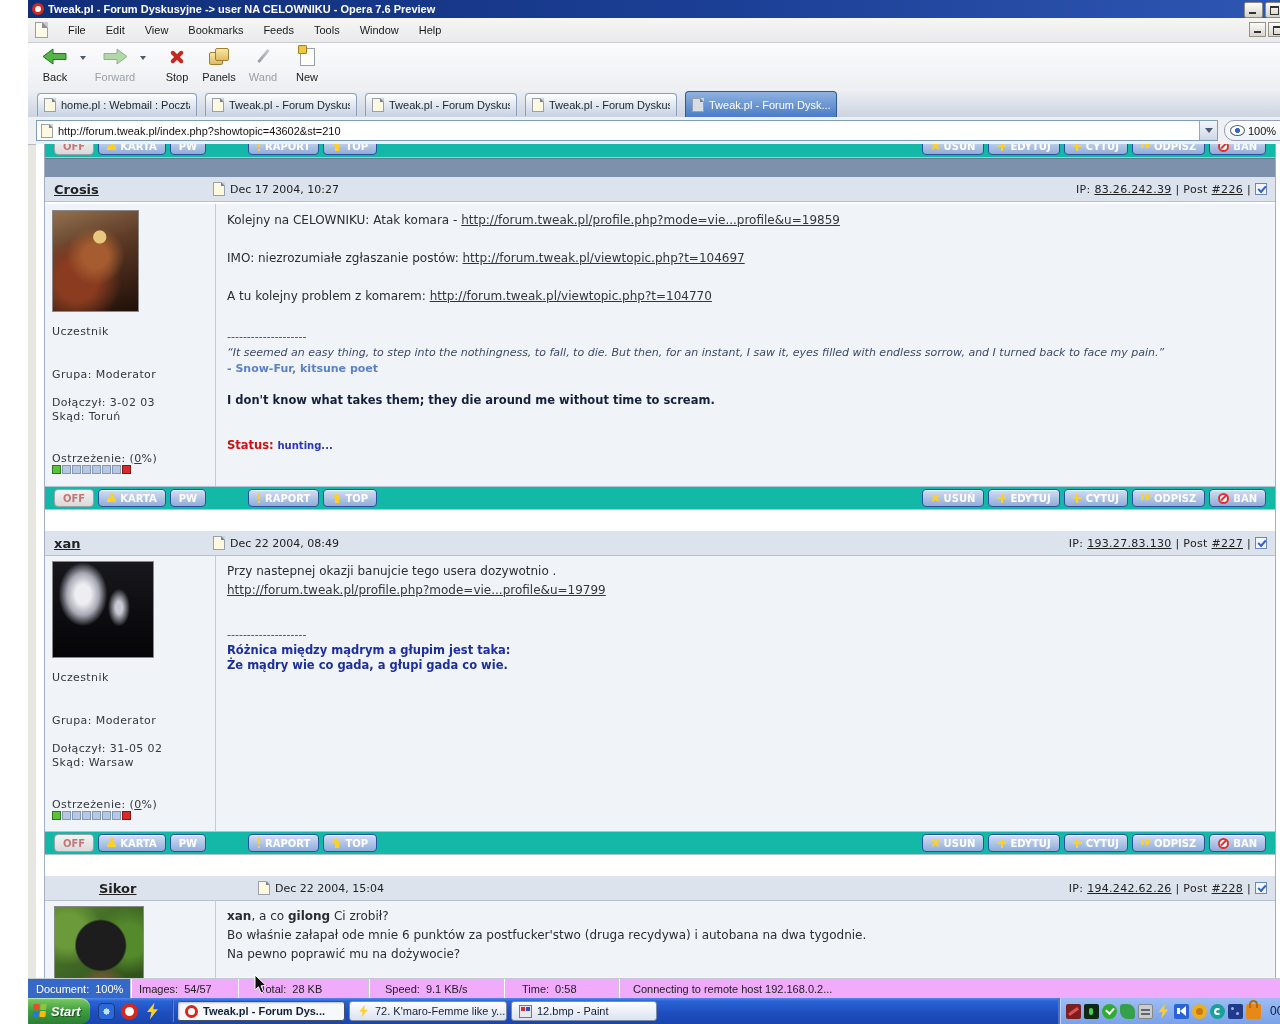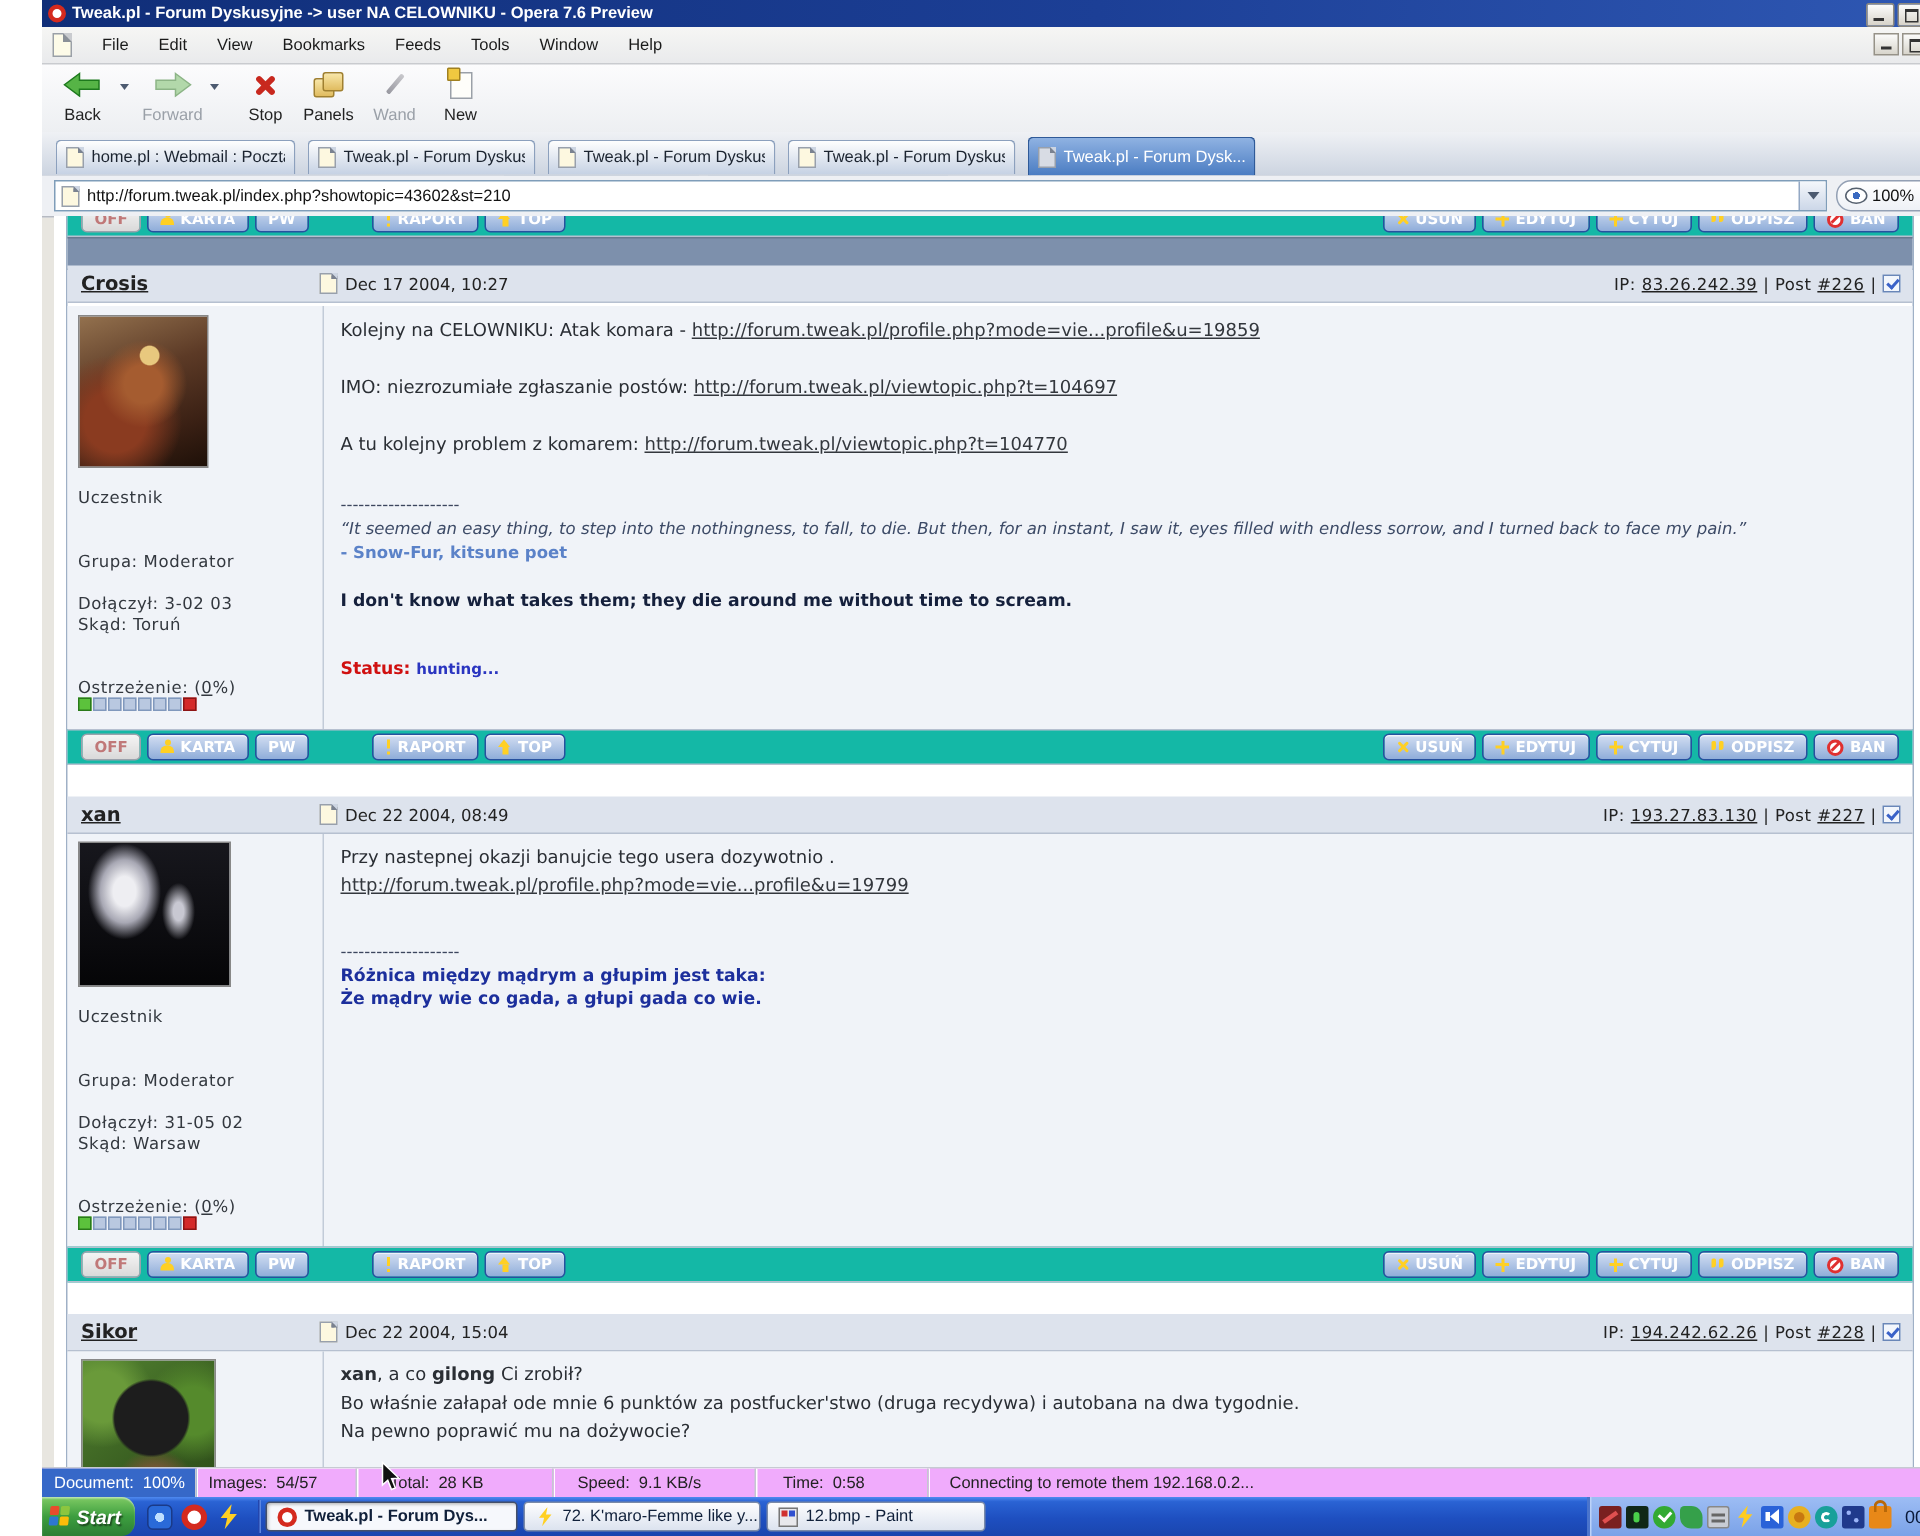--- a/index.html
+++ b/index.html
@@ -546,21 +546,21 @@
             <span class="q-ico"></span>
             <span>ODPISZ</span>
           </span>
         <span class="fbtn">
             <span class="ban-ico"></span>
             <span>BAN</span>
           </span>
       </span>
     </div>
 
-    <div class="phead" style="top:732px;height:25px;">
+    <div class="phead" style="top:732px;height:25px;padding-left:45px;">
       <span class="author">Sikor</span>
       <span class="pdate">
           <span class="page-ico"></span>
           <span>Dec 22 2004, 15:04</span>
         </span>
       <span class="hright">
         <span>IP:</span>
         <span class="lnk">194.242.62.26</span>
         <span>| Post</span>
         <span class="lnk">#228</span>
@@ -605,21 +605,21 @@
         <span class="v">28 KB</span>
       </span>
     <span class="seg" style="width:110px;padding-left:16px;">
         <span>Speed:</span>
         <span class="v">9.1 KB/s</span>
       </span>
     <span class="seg" style="width:88px;padding-left:18px;">
         <span>Time:</span>
         <span class="v">0:58</span>
       </span>
-    <span class="seg" style="border-right:none;box-shadow:none;padding-left:14px;">Connecting to remote them 192.168.0.2...</span>
+    <span class="seg" style="border-right:none;box-shadow:none;padding-left:14px;">Connecting to remote host 192.168.0.2...</span>
   </div>
 
   <svg class="cursor" style="left:226px;top:974px;" width="13" height="20">
     <path d="M1 1 L1 16 L4.5 12.8 L7 19 L9.6 17.9 L7.1 11.8 L12 11.5 Z" fill="#111" stroke="#fff" stroke-width="1"></path>
   </svg>
 
   <div class="abs taskbar">
     <div class="startbtn">
       <span class="flag">
           <i class="f1"></i>

